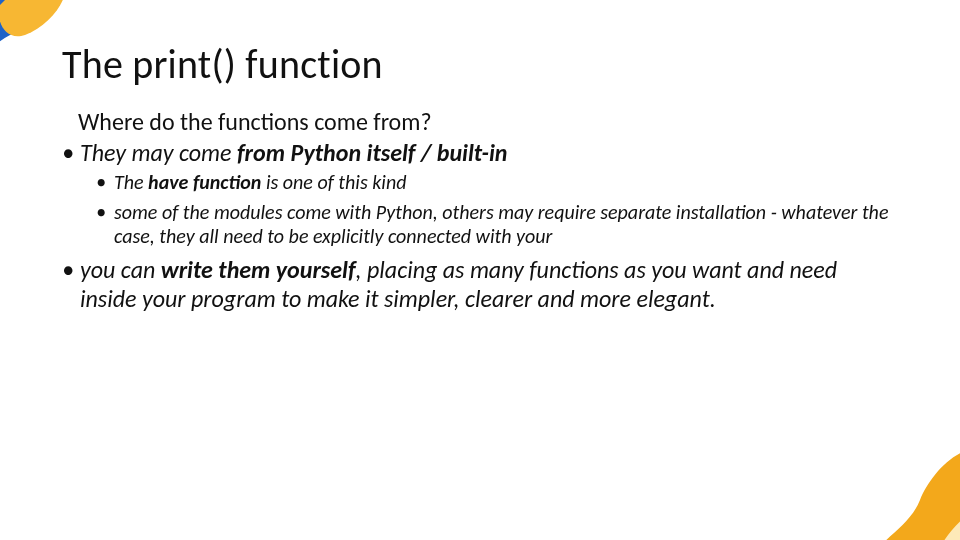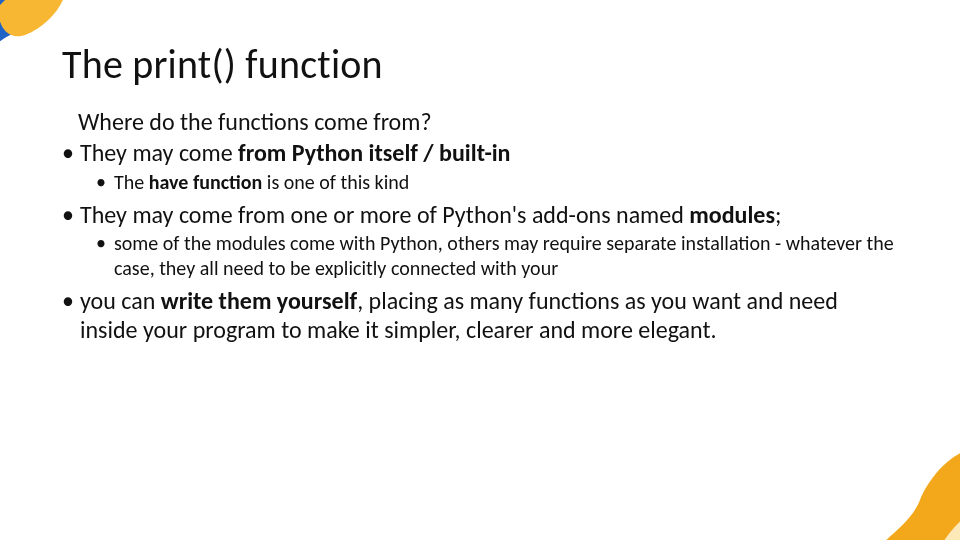--- a/index.html
+++ b/index.html
@@ -28,20 +28,21 @@
   }
   .lead {
     font-size: 24px;
     line-height: 1.22;
     margin: 0 0 2px 16px;
   }
   ul.top {
     list-style: none;
     margin: 2px 0 0 0;
     padding: 0;
+    font-style: italic;
   }
   ul.top > li {
     font-size: 24px;
     line-height: 1.22;
     margin: 0 0 2px 0;
     padding-left: 18px;
     position: relative;
   }
   ul.top > li::before {
     content: "•";
@@ -104,21 +105,20 @@
   </svg>
 
   <div class="content">
     <h1 class="title">The print() function</h1>
     <p class="lead">Where do the functions come from?</p>
     <ul class="top">
         <li>They may come <b>from Python itself / built-in</b></li>
         <ul class="sub">
           <li>The <b>have function</b> is one of this kind</li>
         </ul>
-        <li>They may come from one or more of Python's add-ons named <b>modules</b>;</li>
         <ul class="sub">
           <li>some of the modules come with Python, others may require separate installation - whatever the case, they all need to be explicitly connected with your</li>
         </ul>
         <li>you can <b>write them yourself</b>, placing as many functions as you want and need inside your program to make it simpler, clearer and more elegant.</li>
       </ul>
   </div>
 
 </div>
 
 </body></html>

